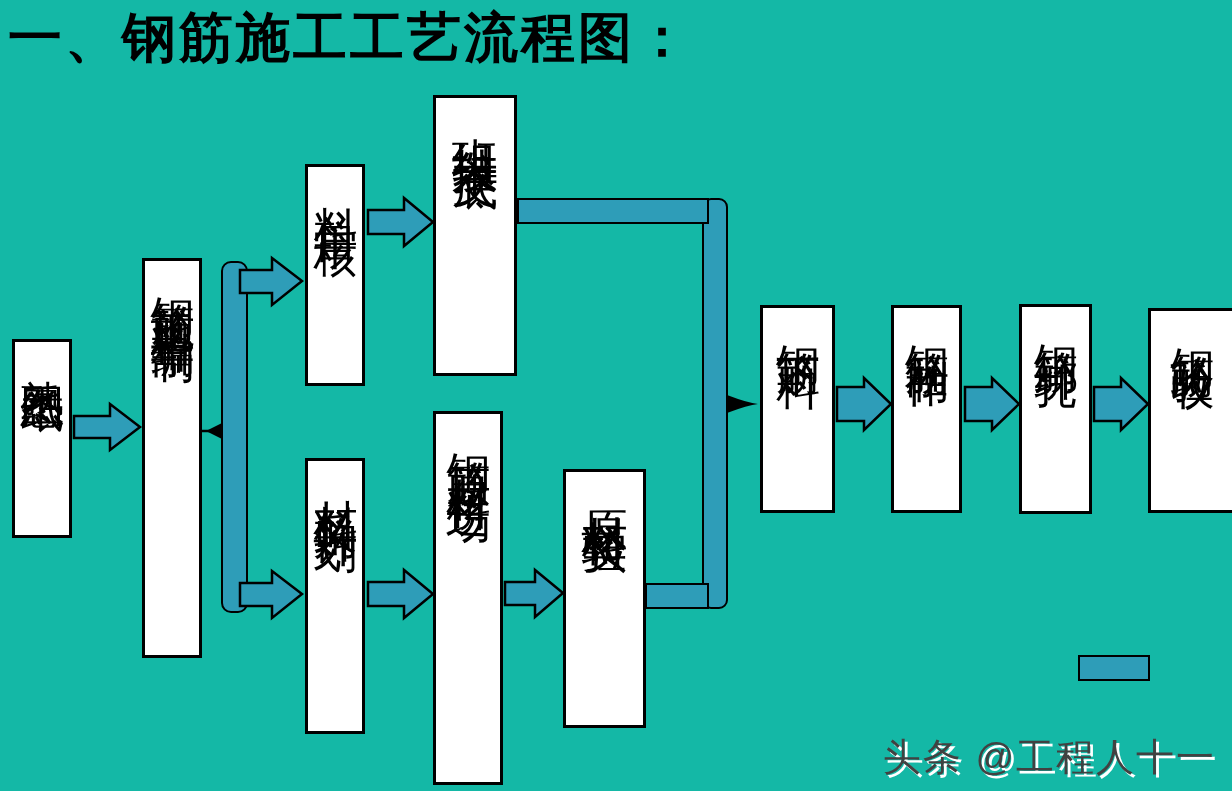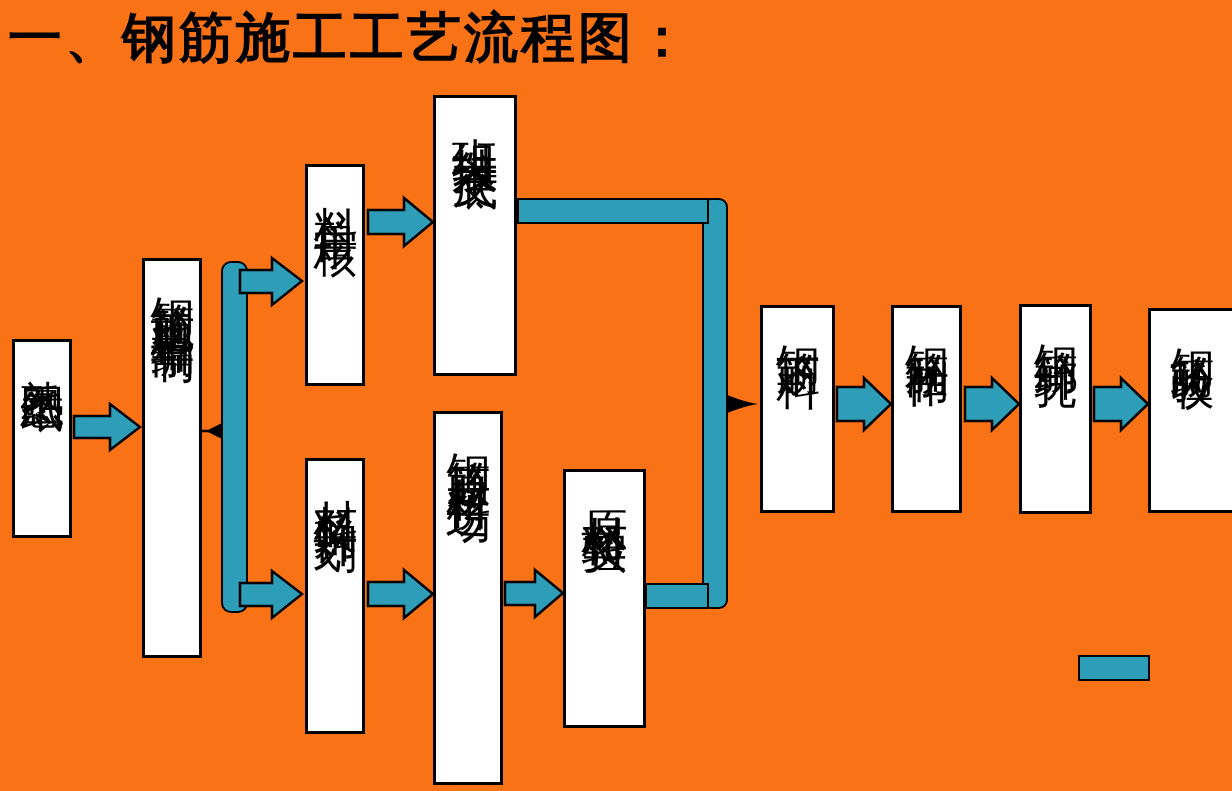--- a/index.html
+++ b/index.html
@@ -1,20 +1,20 @@
 <!DOCTYPE html>
 <html style="--teal: #2E9DB8;"><head>
 <meta charset="utf-8">
 <style>
   html,body{margin:0;padding:0;background:#ffffff;}
   #stage{
     position:relative;
     width:1232px;height:791px;
     overflow:hidden;
-    background:#f97316;
+    background:#14b8a6;
     font-family:"Liberation Serif","DejaVu Serif",serif;
   }
   #page-title{
     position:absolute;left:8px;top:2px;
     font-size:54px;font-weight:bold;color:#000;
     letter-spacing:3px;white-space:nowrap;
     font-family:"Liberation Serif","DejaVu Serif",serif;
   }
   .node{
     position:absolute;
@@ -129,14 +129,15 @@
   <div class="node" style="left:1019px;top:304px;width:73px;height:210px;">
     <span style="font-size:44px;letter-spacing:7px;padding-top:2px;">钢筋绑扎</span>
   </div>
 
   <div class="node" style="left:1148px;top:308px;width:88px;height:205px;">
     <span style="font-size:44px;letter-spacing:7px;padding-top:2px;">钢筋验收</span>
   </div>
 
   <div id="legend-swatch"></div>
 
+  <div id="watermark">头条 @工程人十一</div>
 
 </div>
 
 </body></html>

